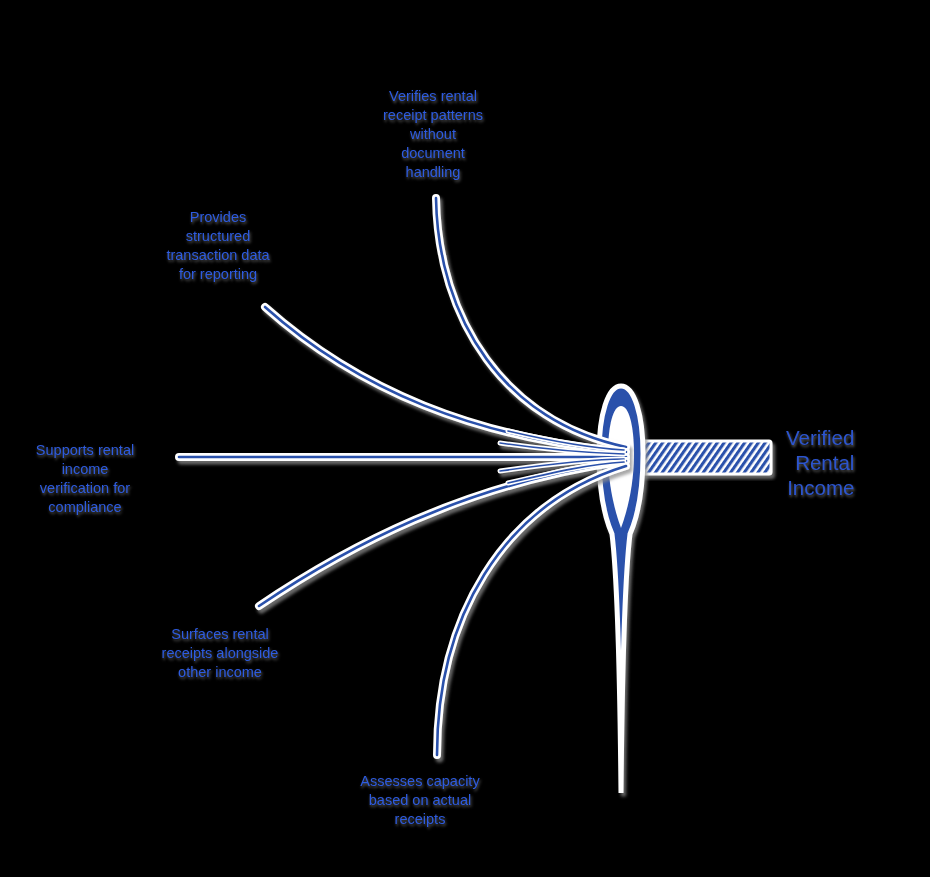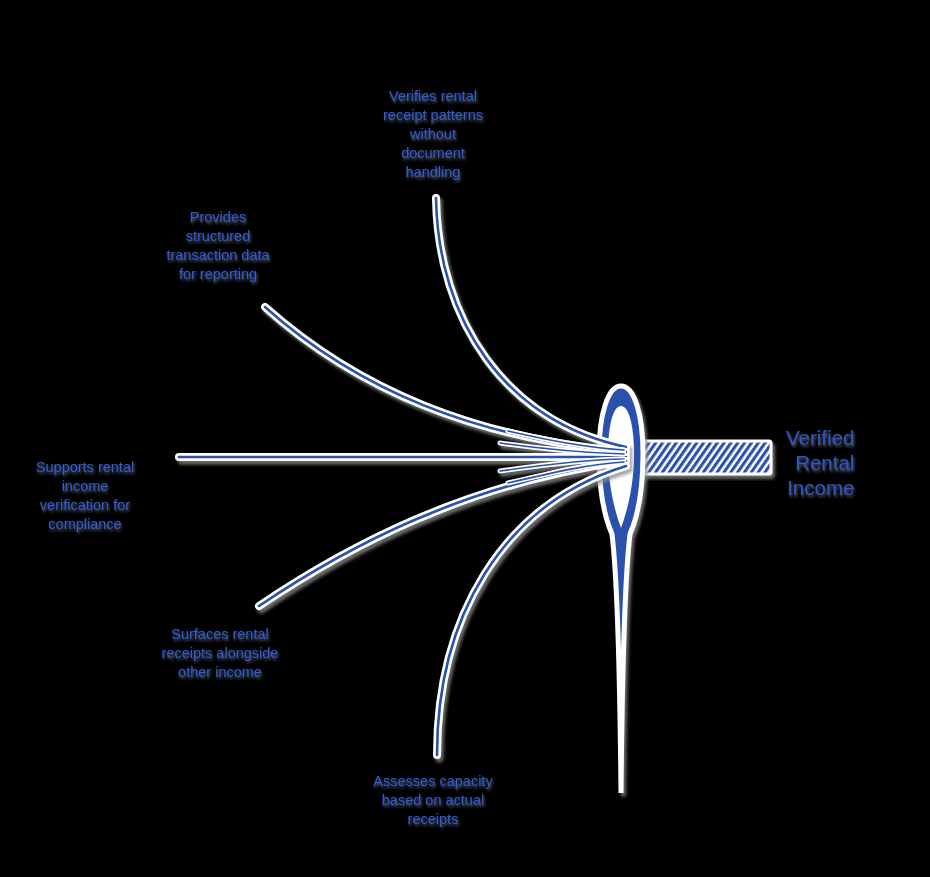--- a/index.html
+++ b/index.html
@@ -20,23 +20,23 @@
     color:var(--label-color);
     font-weight:400;
     font-size:14.5px;
     line-height:19px;
     text-align:center;
     white-space:pre-line;
     text-shadow:1px 2px 3px rgba(115,115,115,.85);
   }
   .lbl-verifies{left:433px;top:87px;transform:translateX(-50%);}
   .lbl-provides{left:218px;top:208px;transform:translateX(-50%);}
-  .lbl-supports{left:85px;top:458px;transform:translateX(-50%);}
+  .lbl-supports{left:85px;top:441px;transform:translateX(-50%);}
   .lbl-surfaces{left:220px;top:625px;transform:translateX(-50%);}
-  .lbl-assesses{left:433px;top:772px;transform:translateX(-50%);}
+  .lbl-assesses{left:420px;top:772px;transform:translateX(-50%);}
   .lbl-output{
     left:786px;top:425px;transform:none;
     font-size:20.5px;line-height:25px;text-align:right;
     color:var(--output-color);
     text-shadow:1px 2px 3px rgba(110,110,110,.9);
   }
   
   .needle-fill{fill:var(--blue);stroke:#ffffff;stroke-width:5;}
   .needle-hole{fill:#ffffff;}
   .band-rect{stroke:#ffffff;stroke-width:3;}

